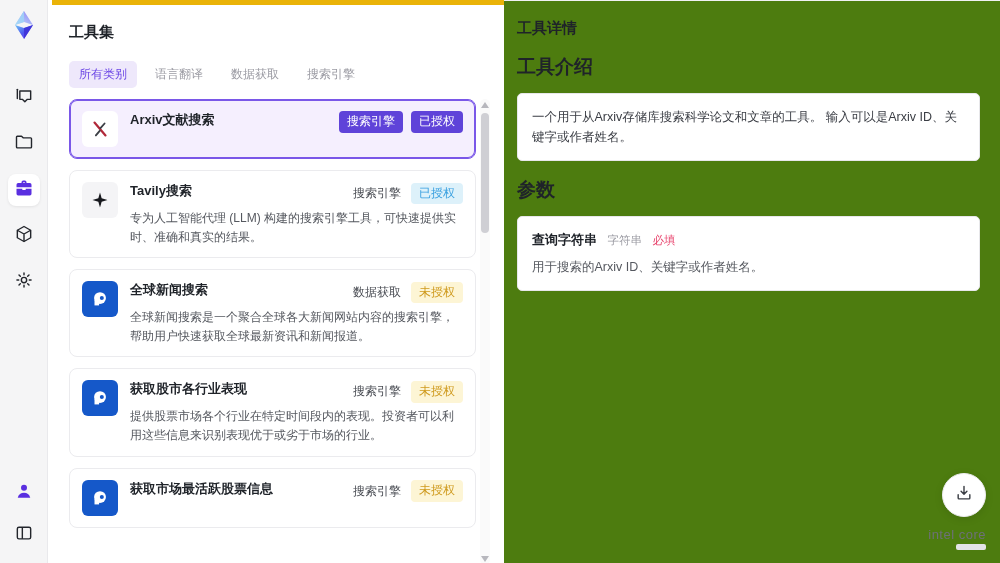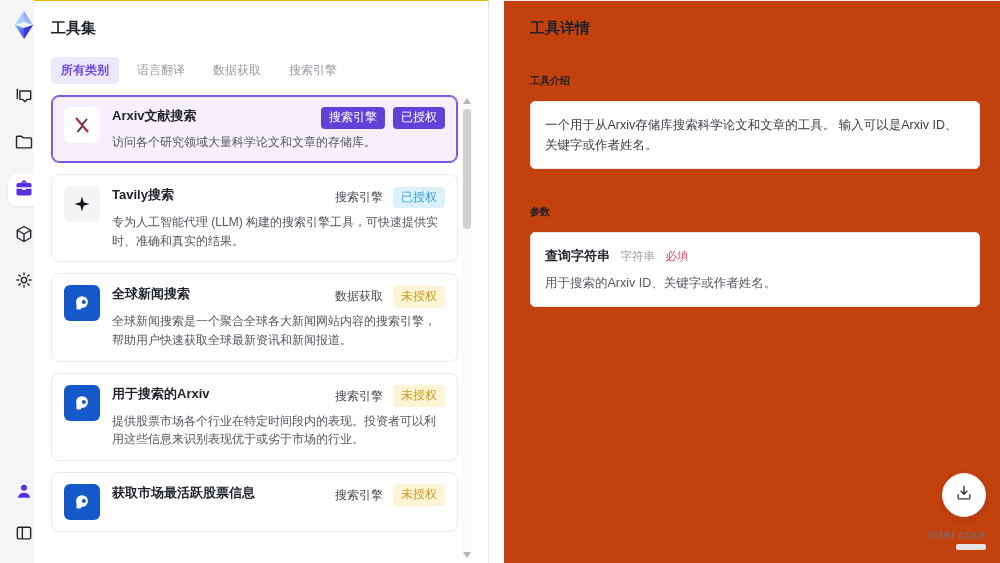--- a/index.html
+++ b/index.html
@@ -9,25 +9,25 @@
   
   .rail { position:absolute; left:0; top:0; bottom:0; width:48px; background:#f5f5f6; border-right:1px solid #e9e9ec; display:flex; flex-direction:column; align-items:center; }
   .rail .logo { width:30px; height:30px; margin-top:10px; }
   .rail-nav { margin-top:42px; display:flex; flex-direction:column; align-items:center; gap:14px; }
   .rail-item { width:32px; height:32px; display:flex; align-items:center; justify-content:center; border-radius:8px; cursor:pointer; }
   .rail-item svg { width:20px; height:20px; }
   .rail-item.active { background:#fff; box-shadow:0 1px 3px rgba(0,0,0,.08); }
   .rail-bottom { margin-top:auto; margin-bottom:12px; display:flex; flex-direction:column; align-items:center; gap:10px; }
 
   
-  .left-panel { position:absolute; left:34px; top:0; bottom:0; width:455px; border-right:1px solid #e7e7ea; border-top:1px solid #eab308; padding:18px 16px 0 17px; background:#fff; }
+  .left-panel { position:absolute; left:52px; top:0; bottom:0; width:455px; border-right:1px solid #e7e7ea; border-top:5px solid #eab308; padding:18px 16px 0 17px; background:#fff; }
   .panel-title { font-size:15px; font-weight:bold; }
   .tabs { display:flex; gap:8px; margin-top:19px; }
   .tab { font-size:12px; color:#9b9ba3; padding:5px 10px; border-radius:5px; cursor:pointer; white-space:nowrap; }
-  .tab.active { color:#6b46e5; background:#eee8fb; font-weight:bold; }
+  .tab.active { color:#6b46e5; background:#eee8fb; font-weight:normal; }
 
   .tool-list { position:relative; margin-top:11px; height:466px; overflow:hidden; padding-right:14px; }
   .tool-card { position:relative; background:#fff; border:1px solid #ebebee; border-radius:8px; padding:11px 12px 11px 12px; margin-bottom:11px; display:flex; gap:12px; cursor:pointer; }
   .tool-card.selected { background:#f5effe; border:1px solid #7a57e8; box-shadow:0 0 0 1px #7a57e8 inset; }
   .tool-icon { flex:0 0 36px; width:36px; height:36px; border-radius:6px; background:#f4f4f6; display:flex; align-items:center; justify-content:center; overflow:hidden; }
   .tool-card.selected .tool-icon { background:#fff; }
   .tool-icon.blue { background:#1558c9; }
   .tool-body { flex:1; min-width:0; }
   .tool-head { display:flex; align-items:flex-start; }
   .tool-name { font-size:13px; font-weight:bold; line-height:1.4; }
@@ -40,23 +40,23 @@
   .badge.tint-yellow { background:#fdf5d5; color:#cf9a1d; }
 
   
   .scrollbar { position:absolute; right:0; top:0; bottom:0; width:10px; background:#fafafa; border-radius:5px; }
   .scroll-thumb { position:absolute; right:1px; top:14px; width:8px; height:120px; background:#cfcfd4; border-radius:4px; }
   .scroll-arrow { position:absolute; right:1px; width:0; height:0; border-left:4px solid transparent; border-right:4px solid transparent; }
   .scroll-arrow.up { top:3px; border-bottom:6px solid #b7b7bd; }
   .scroll-arrow.down { bottom:3px; border-top:6px solid #b7b7bd; }
 
   
-  .right-panel { position:absolute; left:504px; top:0; bottom:0; right:0; padding:18px 20px 0 26px; background:#c2410c; border-top:1px solid #f0f0f2; }
+  .right-panel { position:absolute; left:504px; top:0; bottom:0; right:0; padding:18px 20px 0 13px; background:#4d7c0f; border-top:1px solid #f0f0f2; }
   .rp-title { font-size:15px; font-weight:bold; }
-  .section-heading { font-size:10px; font-weight:bold; margin-top:36px; }
+  .section-heading { font-size:19px; font-weight:bold; margin-top:16px; }
   .info-box { margin-top:13px; border:1px solid #e7e7ea; border-radius:5px; background:#fff; padding:13px 14px; }
   .intro-text { font-size:12.5px; color:#3a3d44; line-height:1.6; }
   .param-name { font-size:13px; font-weight:bold; }
   .param-type { font-size:11.5px; color:#9b9ba3; margin-left:6px; font-weight:normal; }
   .param-required { font-size:11.5px; color:#e8446d; margin-left:6px; font-weight:normal; }
   .param-desc { font-size:12.5px; color:#55585f; margin-top:9px; line-height:1.5; }
 
   
   .fab { position:absolute; right:14px; bottom:46px; width:44px; height:44px; border-radius:50%; background:#fff; border:1px solid #ececef; box-shadow:0 2px 8px rgba(0,0,0,.10); display:flex; align-items:center; justify-content:center; cursor:pointer; }
   .brand { position:absolute; right:14px; bottom:13px; text-align:right; }
@@ -152,21 +152,20 @@
         </svg>
       </div>
       <div class="tool-body">
         <div class="tool-head">
           <span class="tool-name">Arxiv文献搜索</span>
           <span class="tool-badges">
             <span class="badge solid">搜索引擎</span>
             <span class="badge solid">已授权</span>
           </span>
         </div>
-        <div class="tool-desc">访问各个研究领域大量科学论文和文章的存储库。</div>
       </div>
     </div>
 
     <div class="tool-card">
       <div class="tool-icon">
         <svg viewBox="0 0 24 24" width="20" height="20">
             <path d="M12 3l2 7 7 2-7 2-2 7-2-7-7-2 7-2z" fill="#17181d"></path>
           </svg>
       </div>
       <div class="tool-body">
@@ -204,21 +203,21 @@
     <div class="tool-card">
       <div class="tool-icon blue">
         <svg viewBox="0 0 24 24" width="22" height="22">
             <circle cx="12" cy="11" r="6.5" fill="#fff"></circle>
             <rect x="6" y="13" width="5" height="6" fill="#fff"></rect>
             <circle cx="14" cy="11" r="2.2" fill="#1558c9"></circle>
           </svg>
       </div>
       <div class="tool-body">
         <div class="tool-head">
-          <span class="tool-name">用于搜索的Arxiv</span>
+          <span class="tool-name">获取股市各行业表现</span>
           <span class="tool-badges">
             <span class="cat-text">搜索引擎</span>
             <span class="badge tint-yellow">未授权</span>
           </span>
         </div>
         <div class="tool-desc">提供股票市场各个行业在特定时间段内的表现。投资者可以利用这些信息来识别表现优于或劣于市场的行业。</div>
       </div>
     </div>
 
     <div class="tool-card">

